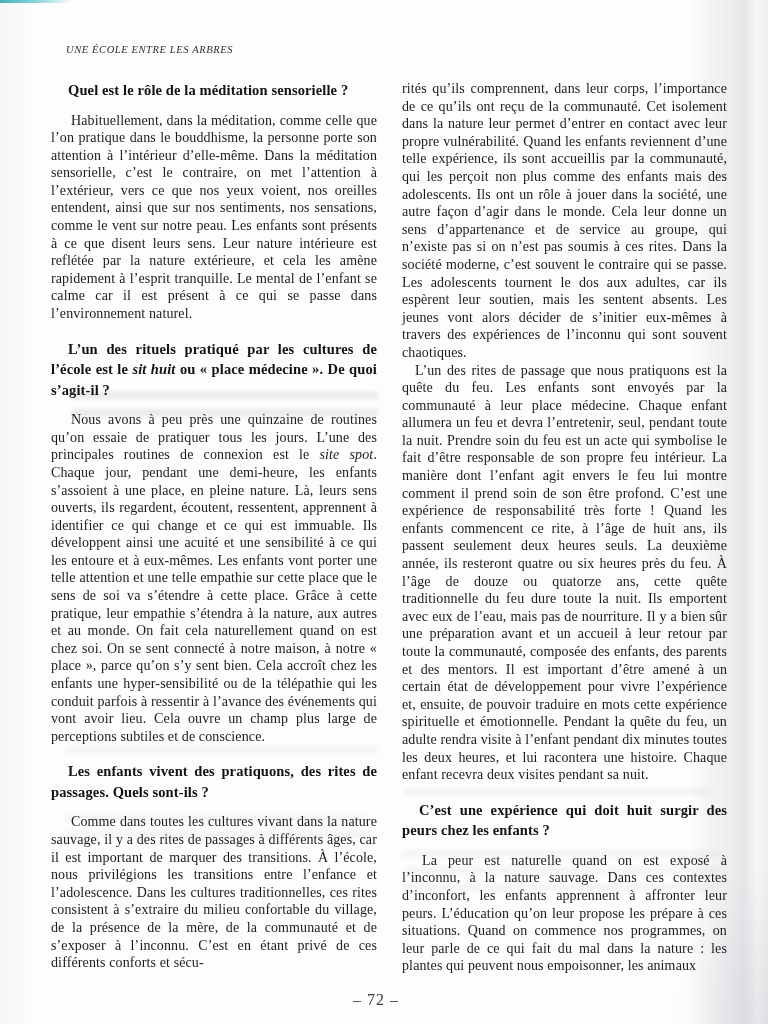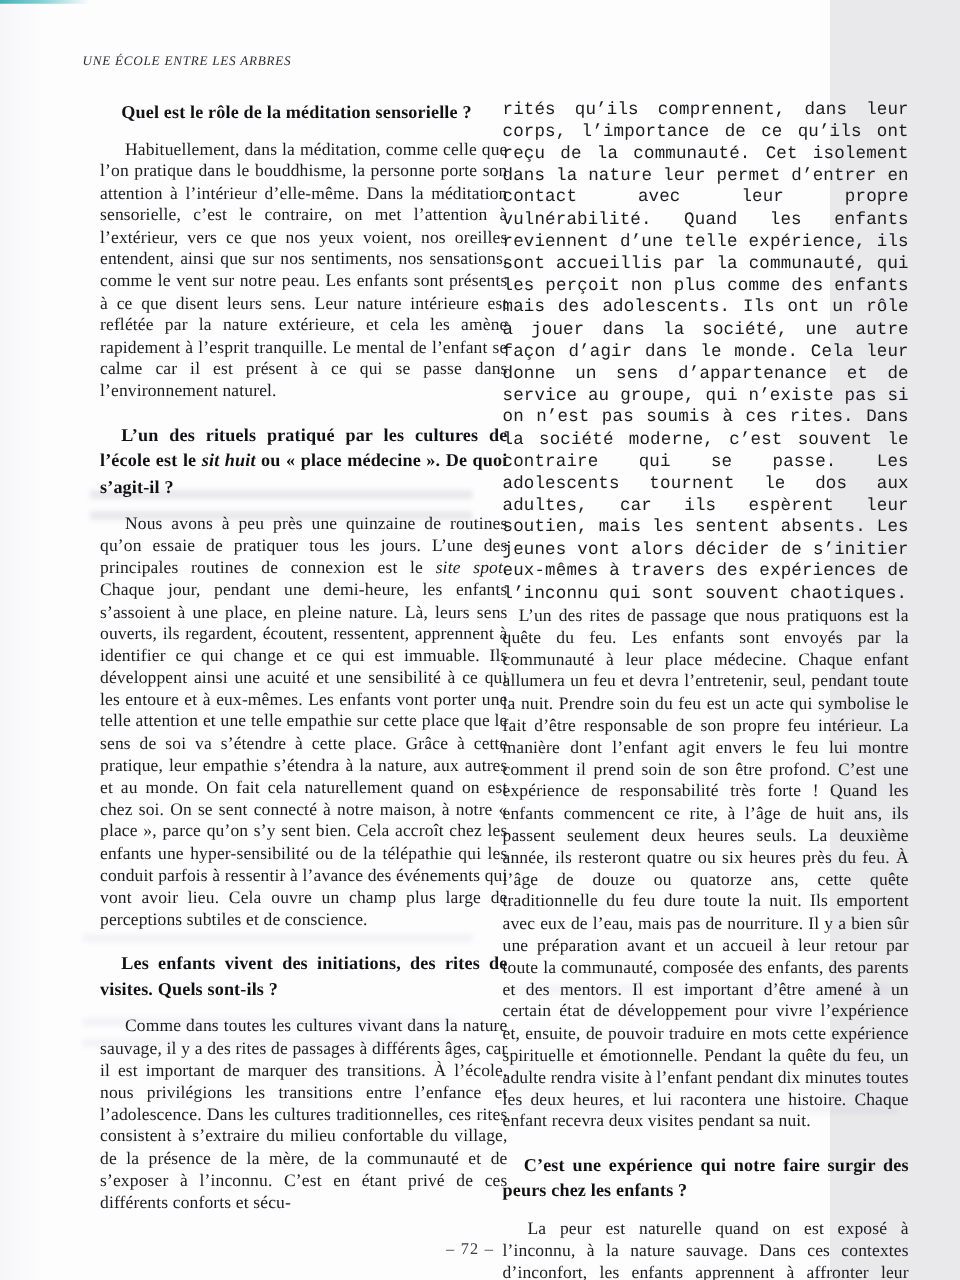--- a/index.html
+++ b/index.html
@@ -2,21 +2,21 @@
 <html lang="fr"><head>
 <meta charset="utf-8">
 <style>
   html,body{margin:0;padding:0;}
   body{
     width:768px;height:1024px;overflow:hidden;
     background:#e9e9ec;
     font-family:"Liberation Serif","DejaVu Serif",serif;
   }
   .paper{
-    position:relative;width:664px;height:1024px;
+    position:relative;width:768px;height:1024px;
     color:#1b1b1e;
     background:
       radial-gradient(140px 220px at 768px 1024px, rgba(90,90,105,.10), rgba(90,90,105,0) 70%),
       linear-gradient(90deg,
         rgba(120,120,135,0) 688px,
         rgba(120,120,135,.12) 730px,
         rgba(120,120,135,.17) 744px,
         rgba(120,120,135,.06) 757px,
         rgba(120,120,135,.11) 768px),
       linear-gradient(90deg,#f6f6f8 0px,#fdfdfe 35px,#fdfdfe 100%);
@@ -28,35 +28,35 @@
   .running-header{
     position:absolute;left:66px;top:44px;
     font-style:italic;font-size:10.5px;letter-spacing:.6px;
     color:#2e2e33;
   }
   .col{
     position:absolute;top:80px;
     font-size:14px;line-height:17.6px;letter-spacing:.12px;
     text-align:justify;
   }
-  .col-left{left:80px;width:326px;}
+  .col-left{left:51px;width:326px;}
   .col-right{left:402px;width:325px;}
   .col p{margin:0;text-indent:20px;}
-  p.noindent{text-indent:0;font-family:Liberation Mono, monospace;}
+  p.noindent{text-indent:0;}
   p.indent-sm{text-indent:13px;}
   .q-heading{
     margin:16px 0 11px 0;
     font-weight:bold;font-size:14.5px;line-height:20.5px;
     text-indent:17px;text-align:justify;color:#121214;
   }
   .q-heading.first{margin-top:0;}
   .it{font-style:italic;}
   .page-number{
     position:absolute;left:63px;top:991px;width:626px;
-    text-align:center;font-size:13px;color:#3a3a40;letter-spacing:1px;
+    text-align:center;font-size:16px;color:#3a3a40;letter-spacing:1px;
   }
   
   .ghost{
     position:absolute;pointer-events:none;
     filter:blur(2px);
     background:repeating-linear-gradient(180deg,#5d5d6e 0 7px,rgba(0,0,0,0) 7px 17px);
   }
   .g1{left:72px;top:392px;width:306px;height:32px;opacity:.12;}
   .g2{left:66px;top:747px;width:312px;height:12px;opacity:.06;}
   .g3{left:66px;top:814px;width:300px;height:34px;opacity:.06;}
@@ -78,27 +78,27 @@
 
   <div class="running-header">UNE ÉCOLE ENTRE LES ARBRES</div>
 
   <div class="col col-left">
     <h2 class="q-heading first">Quel est le rôle de la méditation sensorielle ?</h2>
     <p>Habituellement, dans la méditation, comme celle que l’on pratique dans le bouddhisme, la personne porte son attention à l’intérieur d’elle-même. Dans la méditation sensorielle, c’est le contraire, on met l’attention à l’extérieur, vers ce que nos yeux voient, nos oreilles entendent, ainsi que sur nos sentiments, nos sensations, comme le vent sur notre peau. Les enfants sont présents à ce que disent leurs sens. Leur nature intérieure est reflétée par la nature extérieure, et cela les amène rapidement à l’esprit tranquille. Le mental de l’enfant se calme car il est présent à ce qui se passe dans l’environnement naturel.</p>
 
     <h2 class="q-heading"><span>L’un des rituels pratiqué par les cultures de l’école est le </span><span class="it">sit huit</span><span> ou « place médecine ». De quoi s’agit-il ?</span></h2>
     <p><span>Nous avons à peu près une quinzaine de routines qu’on essaie de pratiquer tous les jours. L’une des principales routines de connexion est le </span><span class="it">site spot</span><span>. Chaque jour, pendant une demi-heure, les enfants s’assoient à une place, en pleine nature. Là, leurs sens ouverts, ils regardent, écoutent, ressentent, apprennent à identifier ce qui change et ce qui est immuable. Ils développent ainsi une acuité et une sensibilité à ce qui les entoure et à eux-mêmes. Les enfants vont porter une telle attention et une telle empathie sur cette place que le sens de soi va s’étendre à cette place. Grâce à cette pratique, leur empathie s’étendra à la nature, aux autres et au monde. On fait cela naturellement quand on est chez soi. On se sent connecté à notre maison, à notre « place », parce qu’on s’y sent bien. Cela accroît chez les enfants une hyper-sensibilité ou de la télépathie qui les conduit parfois à ressentir à l’avance des événements qui vont avoir lieu. Cela ouvre un champ plus large de perceptions subtiles et de conscience.</span></p>
 
-    <h2 class="q-heading">Les enfants vivent des initiations, des rites de visites. Quels sont-ils ?</h2>
+    <h2 class="q-heading">Les enfants vivent des pratiquons, des rites de passages. Quels sont-ils ?</h2>
     <p>Comme dans toutes les cultures vivant dans la nature sauvage, il y a des rites de passages à différents âges, car il est important de marquer des transitions. À l’école, nous privilégions les transitions entre l’enfance et l’adolescence. Dans les cultures traditionnelles, ces rites consistent à s’extraire du milieu confortable du village, de la présence de la mère, de la communauté et de s’exposer à l’inconnu. C’est en étant privé de ces différents conforts et sécu-</p>
   </div>
 
   <div class="col col-right">
     <p class="noindent">rités qu’ils comprennent, dans leur corps, l’importance de ce qu’ils ont reçu de la communauté. Cet isolement dans la nature leur permet d’entrer en contact avec leur propre vulnérabilité. Quand les enfants reviennent d’une telle expérience, ils sont accueillis par la communauté, qui les perçoit non plus comme des enfants mais des adolescents. Ils ont un rôle à jouer dans la société, une autre façon d’agir dans le monde. Cela leur donne un sens d’appartenance et de service au groupe, qui n’existe pas si on n’est pas soumis à ces rites. Dans la société moderne, c’est souvent le contraire qui se passe. Les adolescents tournent le dos aux adultes, car ils espèrent leur soutien, mais les sentent absents. Les jeunes vont alors décider de s’initier eux-mêmes à travers des expériences de l’inconnu qui sont souvent chaotiques.</p>
     <p class="indent-sm">L’un des rites de passage que nous pratiquons est la quête du feu. Les enfants sont envoyés par la communauté à leur place médecine. Chaque enfant allumera un feu et devra l’entretenir, seul, pendant toute la nuit. Prendre soin du feu est un acte qui symbolise le fait d’être responsable de son propre feu intérieur. La manière dont l’enfant agit envers le feu lui montre comment il prend soin de son être profond. C’est une expérience de responsabilité très forte ! Quand les enfants commencent ce rite, à l’âge de huit ans, ils passent seulement deux heures seuls. La deuxième année, ils resteront quatre ou six heures près du feu. À l’âge de douze ou quatorze ans, cette quête traditionnelle du feu dure toute la nuit. Ils emportent avec eux de l’eau, mais pas de nourriture. Il y a bien sûr une préparation avant et un accueil à leur retour par toute la communauté, composée des enfants, des parents et des mentors. Il est important d’être amené à un certain état de développement pour vivre l’expérience et, ensuite, de pouvoir traduire en mots cette expérience spirituelle et émotionnelle. Pendant la quête du feu, un adulte rendra visite à l’enfant pendant dix minutes toutes les deux heures, et lui racontera une histoire. Chaque enfant recevra deux visites pendant sa nuit.</p>
 
-    <h2 class="q-heading">C’est une expérience qui notre faire surgir des peurs chez les enfants ?</h2>
+    <h2 class="q-heading">C’est une expérience qui doit huit surgir des peurs chez les enfants ?</h2>
     <p>La peur est naturelle quand on est exposé à l’inconnu, à la nature sauvage. Dans ces contextes d’inconfort, les enfants apprennent à affronter leur peurs. L’éducation qu’on leur propose les prépare à ces situations. Quand on commence nos programmes, on leur parle de ce qui fait du mal dans la nature : les plantes qui peuvent nous empoisonner, les animaux</p>
   </div>
 
   <div class="page-number">– 72 –</div>
 
 </div>
 
 </body></html>

